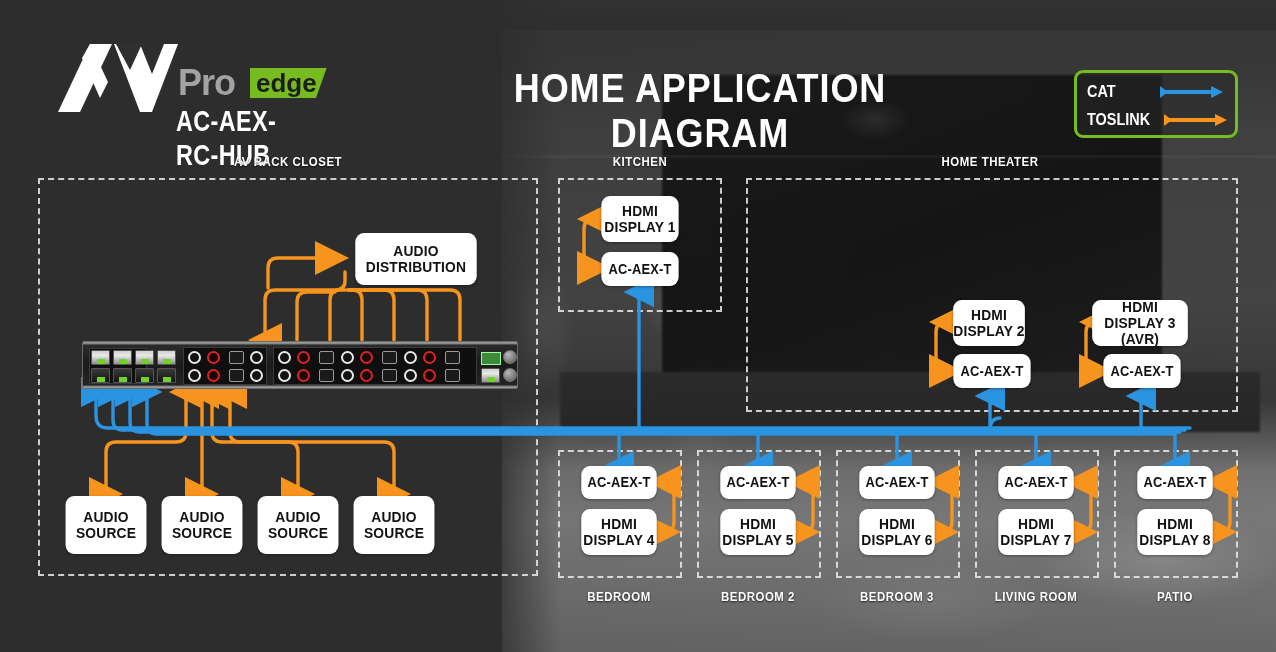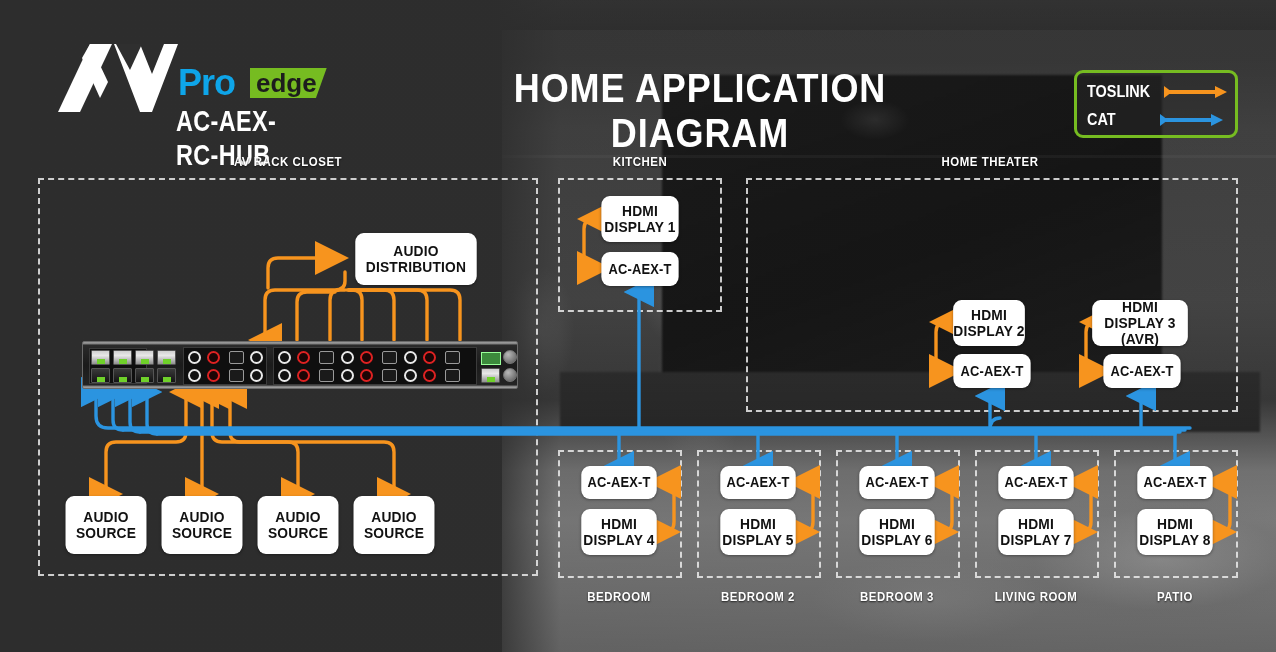--- a/index.html
+++ b/index.html
@@ -68,21 +68,21 @@
   #bg .vignette{
     position:absolute;inset:0;
     background:linear-gradient(to right, rgba(45,45,45,1) 0px, rgba(45,45,45,.92) 490px, rgba(45,45,45,.35) 560px, rgba(45,45,45,.30) 1276px);
   }
 
   
   #logo{position:absolute;left:42px;top:46px;width:300px;height:92px;}
   .logo-av{position:absolute;left:14px;top:-4px;}
   .logo-pro{
     position:absolute;left:136px;top:16px;
-    color:#0ea5e9;font-weight:bold;font-size:36px;letter-spacing:-1px;
+    color:#a3a3a3;font-weight:bold;font-size:36px;letter-spacing:-1px;
     font-family:"Liberation Sans",sans-serif;
   }
   .logo-edge{
     position:absolute;left:208px;top:22px;
     background:#76bc21;color:#1d1d1d;
     font-weight:bold;font-size:26px;line-height:26px;
     padding:2px 10px 2px 6px;
     clip-path:polygon(0 0,100% 0,86% 100%,0 100%);
     font-family:"Liberation Sans",sans-serif;
   }
@@ -213,36 +213,36 @@
     </svg>
     <div class="logo-pro">Pro</div>
     <div class="logo-edge">edge</div>
     <div class="logo-model">AC-AEX-RC-HUB</div>
   </div>
 
   <div id="title">HOME APPLICATION DIAGRAM</div>
 
   <div id="legend">
     <div class="leg-row">
+      <div class="leg-label">CAT</div>
+      <div class="leg-arrow">
+        <svg width="68" height="16" viewBox="0 0 68 16">
+          <line x1="3" y1="8" x2="56" y2="8" stroke="#2b94e0" stroke-width="4"></line>
+          <polygon points="3,2 3,14 11,8" fill="#2b94e0"></polygon>
+          <polygon points="66,8 54,2 54,14" fill="#2b94e0"></polygon>
+        </svg>
+      </div>
+    </div>
+    <div class="leg-row">
       <div class="leg-label">TOSLINK</div>
       <div class="leg-arrow">
         <svg width="68" height="16" viewBox="0 0 68 16">
           <line x1="3" y1="8" x2="56" y2="8" stroke="#f7941e" stroke-width="4"></line>
           <polygon points="3,2 3,14 11,8" fill="#f7941e"></polygon>
           <polygon points="66,8 54,2 54,14" fill="#f7941e"></polygon>
-        </svg>
-      </div>
-    </div>
-    <div class="leg-row">
-      <div class="leg-label">CAT</div>
-      <div class="leg-arrow">
-        <svg width="68" height="16" viewBox="0 0 68 16">
-          <line x1="3" y1="8" x2="56" y2="8" stroke="#2b94e0" stroke-width="4"></line>
-          <polygon points="3,2 3,14 11,8" fill="#2b94e0"></polygon>
-          <polygon points="66,8 54,2 54,14" fill="#2b94e0"></polygon>
         </svg>
       </div>
     </div>
   </div>
 
   <div class="zone-label" style="left:180px;top:154px;width:216px;">AV RACK CLOSET</div>
   <div class="zone-label" style="left:552px;top:154px;width:176px;">KITCHEN</div>
   <div class="zone-label" style="left:892px;top:154px;width:196px;">HOME THEATER</div>
 
   <div class="zone-label" style="left:556px;top:589px;width:126px;">BEDROOM</div>

